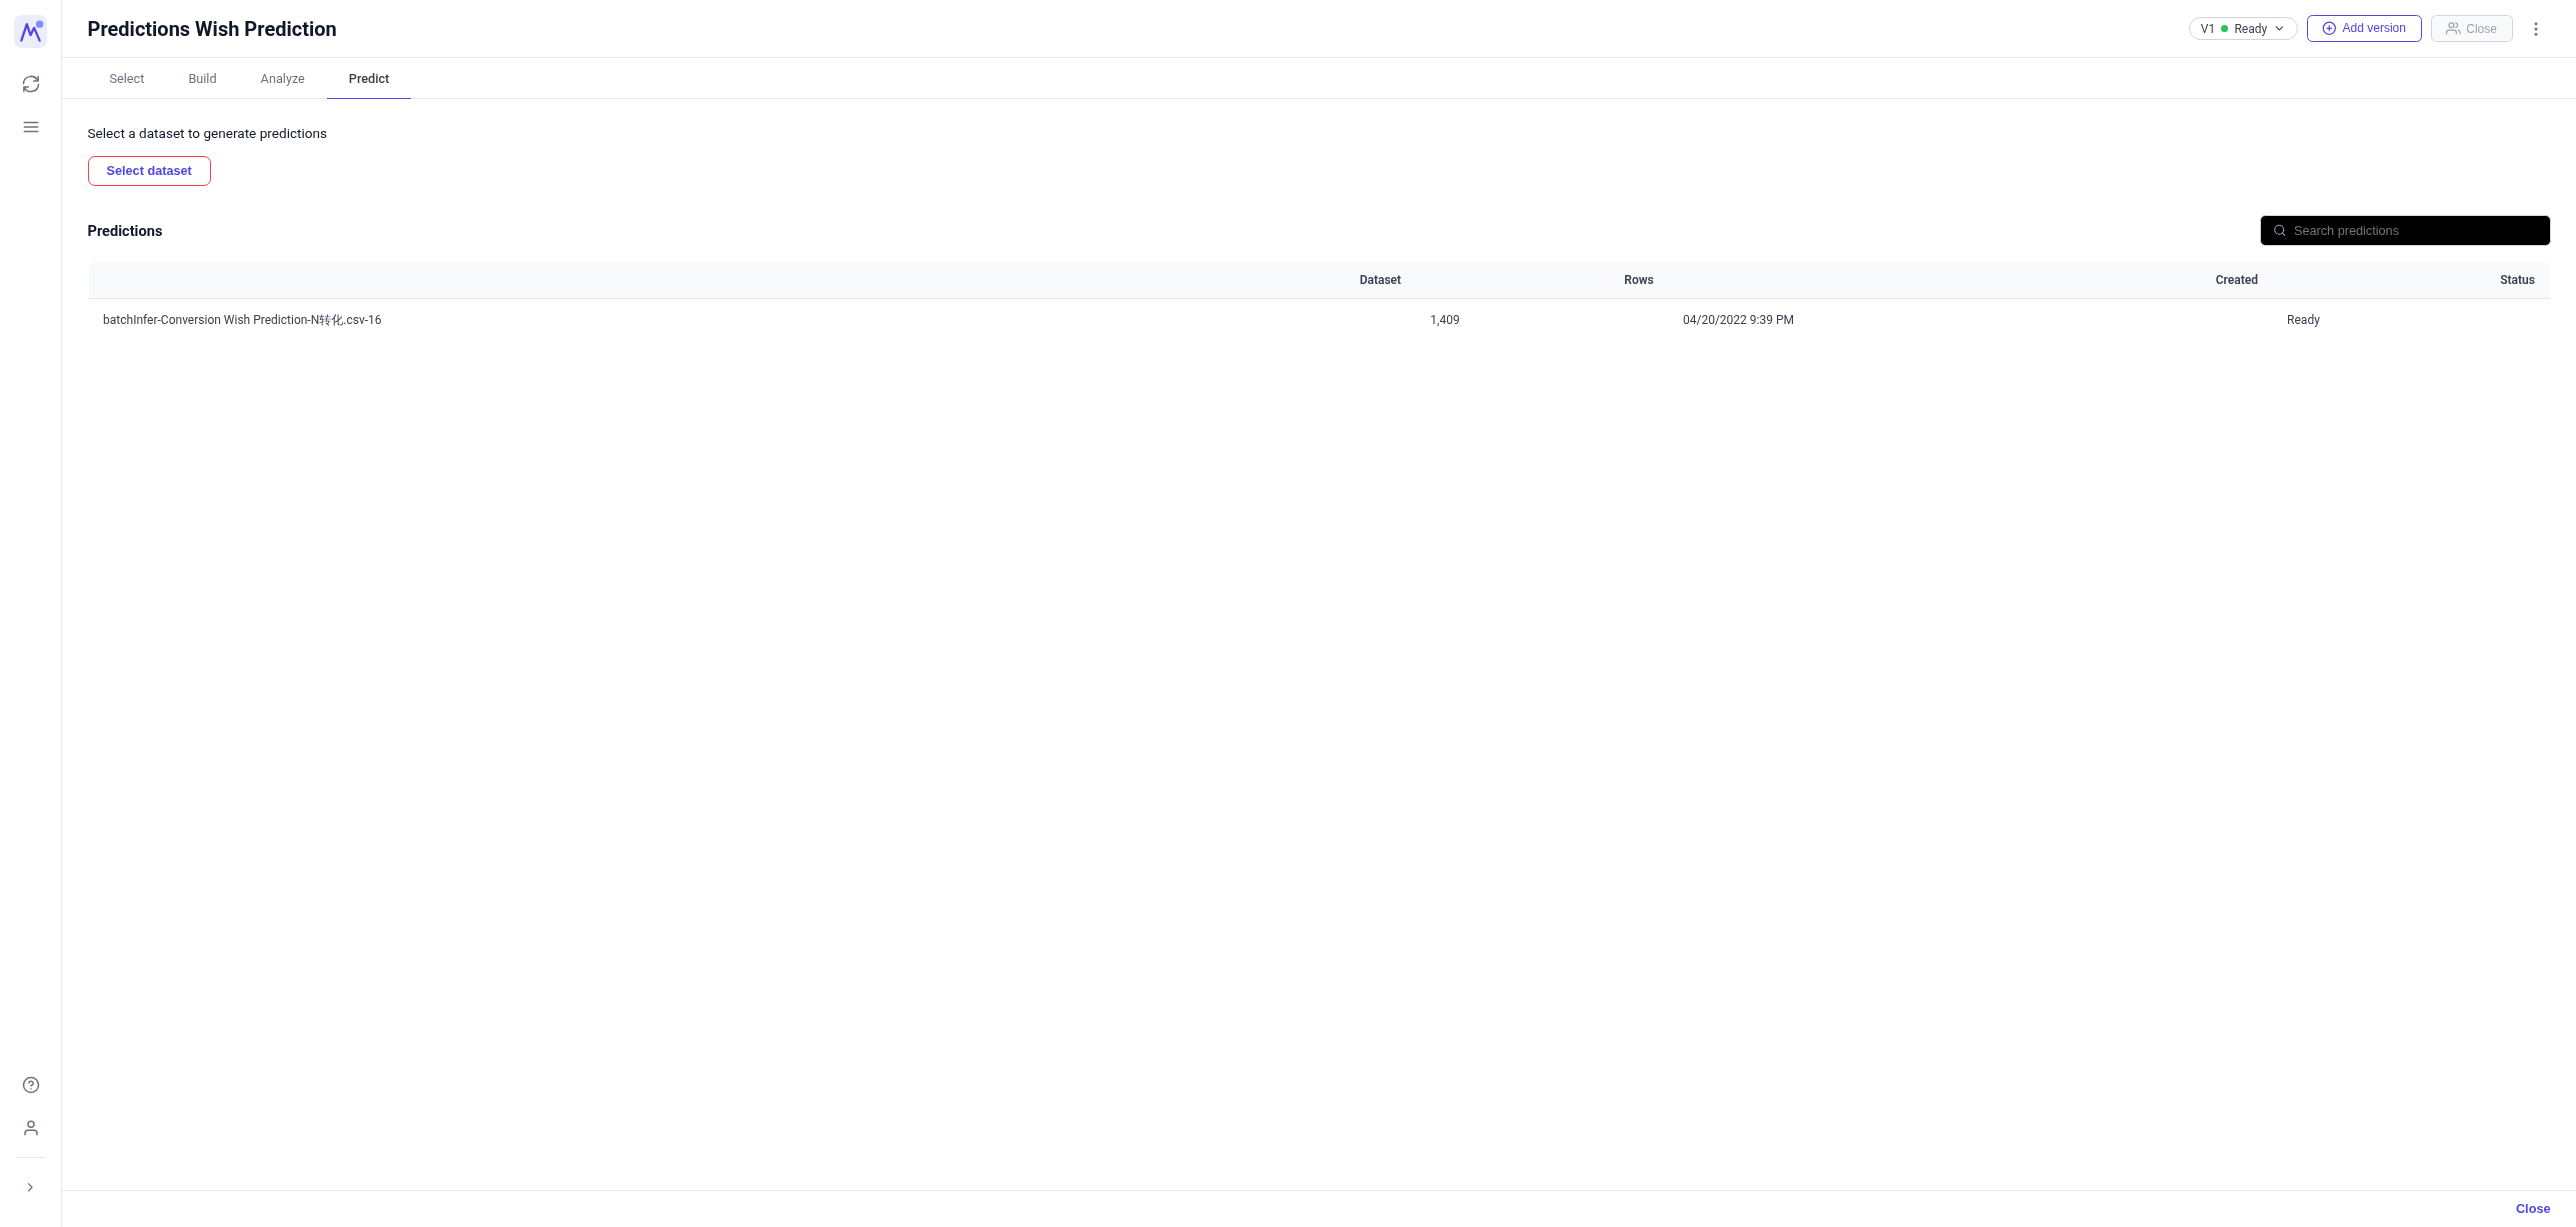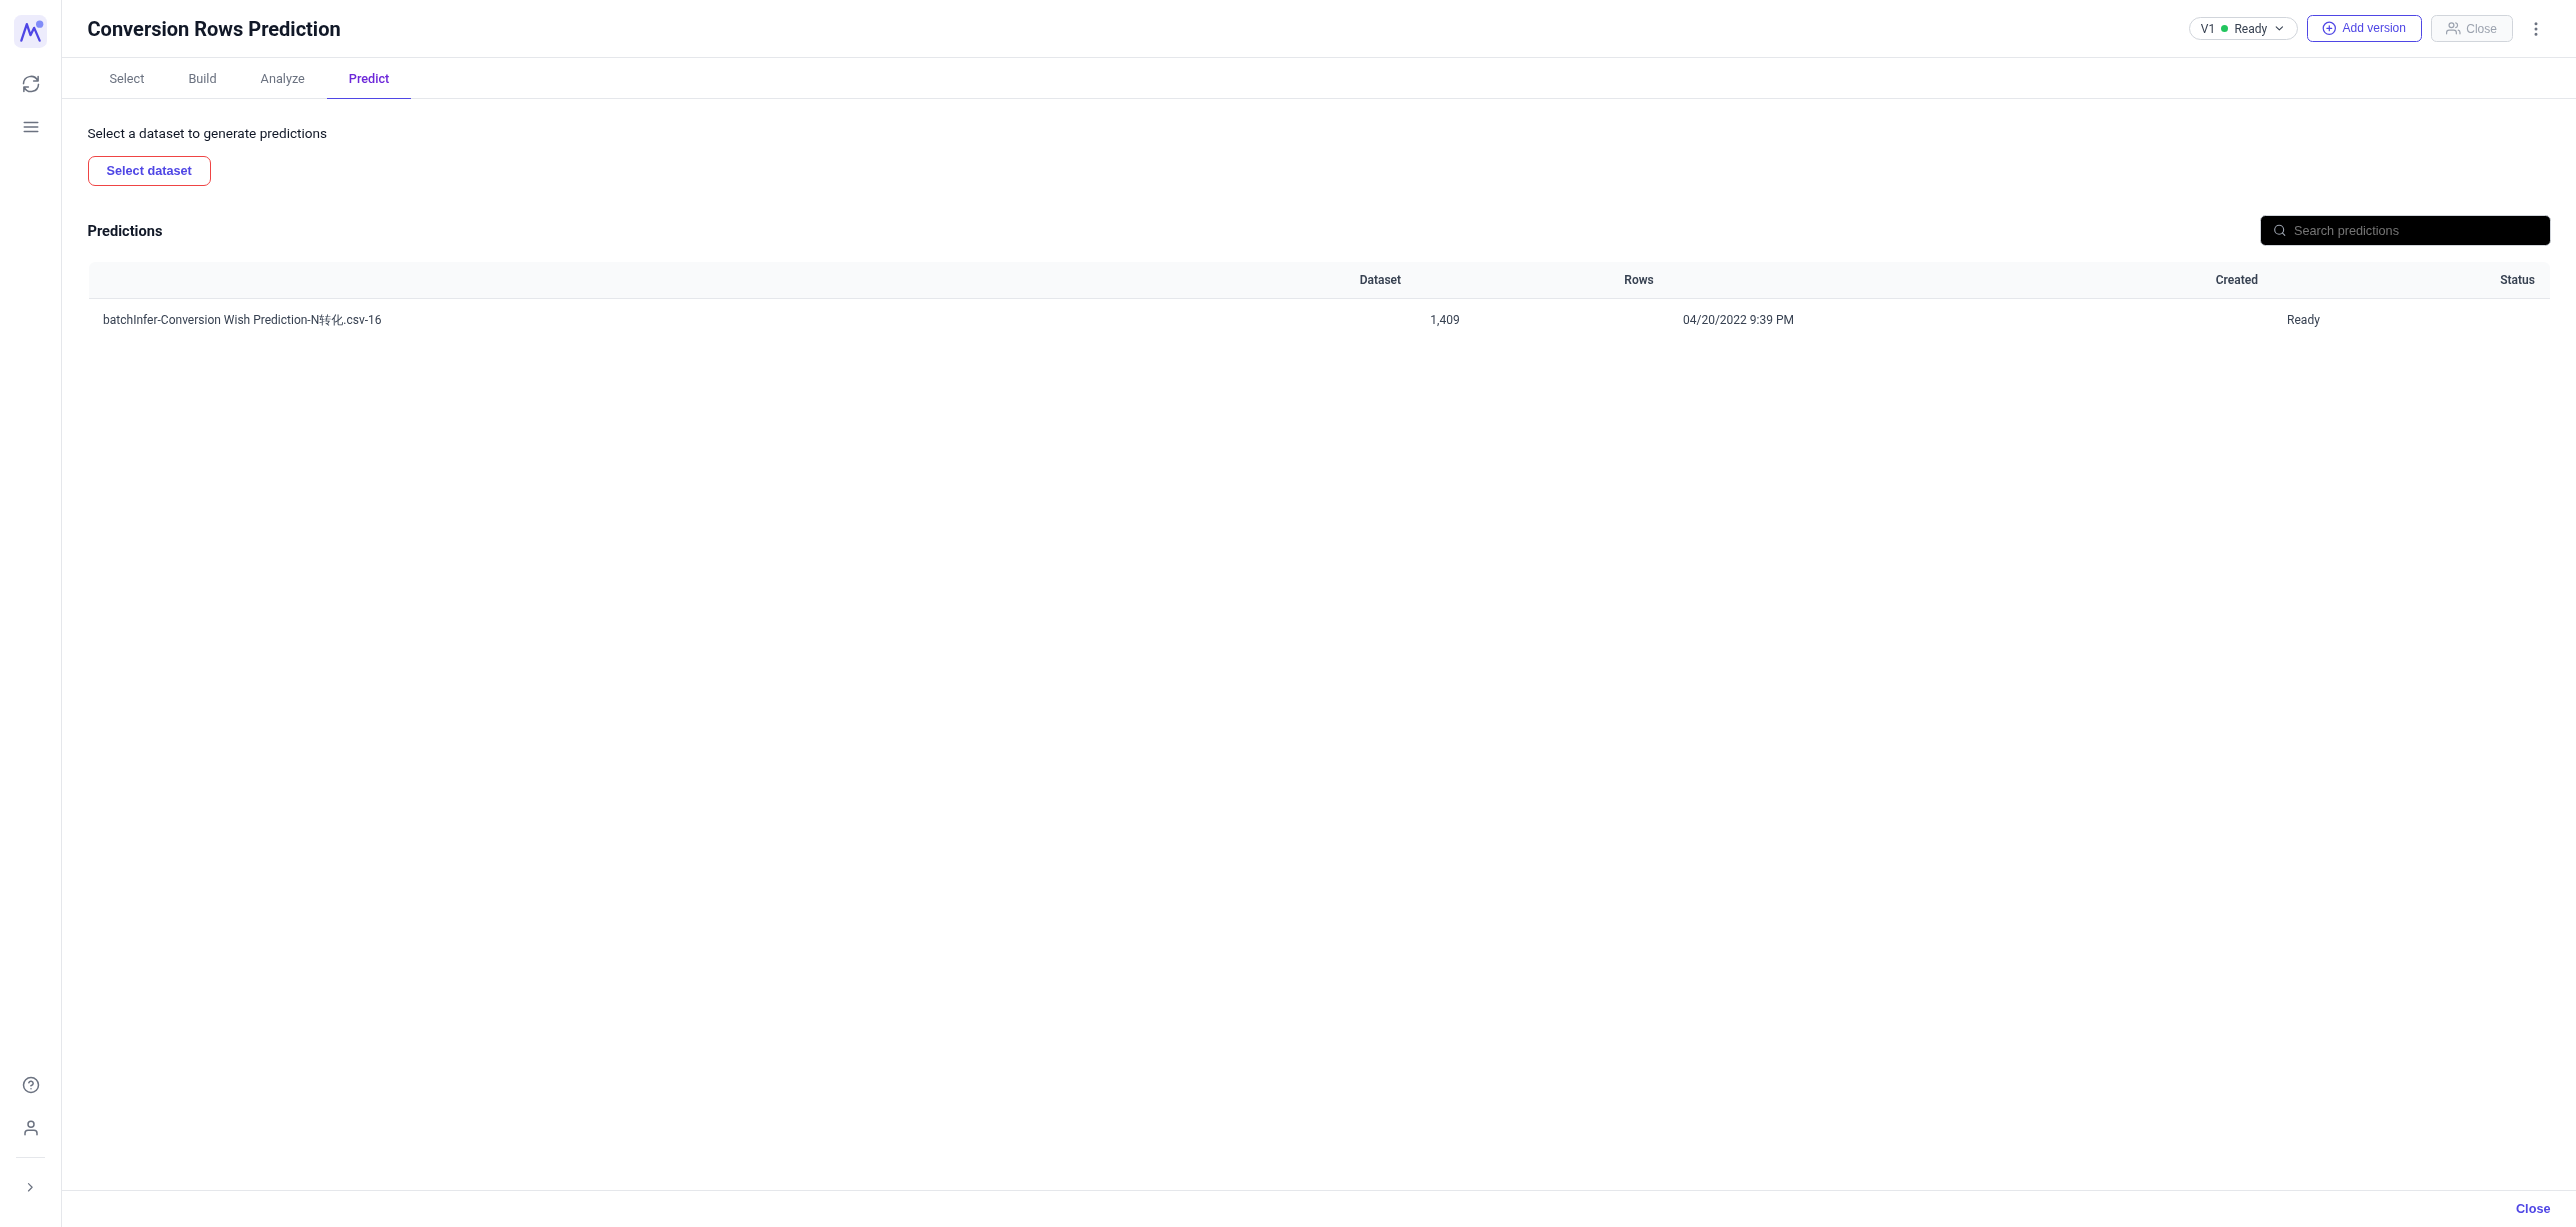--- a/index.html
+++ b/index.html
@@ -141,21 +141,21 @@
     .tab {
       padding: 12.7px 22px;
       font-size: 12.7px;
       color: #6b7280;
       cursor: pointer;
       border-bottom: 1.8px solid transparent;
       margin-bottom: -0.9px;
       font-weight: 400;
     }
     .tab.active {
-      color: #6d28d9;
+      color: #404040;
       border-bottom-color: #4f46e5;
       font-weight: 500;
     }
 
     
     .page-content { flex: 1; padding: 25.5px; overflow-y: auto; }
 
     .section-title {
       font-size: 13.6px;
       font-weight: 400;
@@ -305,21 +305,21 @@
         <svg width="14.6" height="14.6" viewBox="0 0 24 24" fill="none" stroke="currentColor" stroke-width="2" stroke-linecap="round" stroke-linejoin="round">
           <polyline points="9 18 15 12 9 6"></polyline>
         </svg>
       </div>
     </div>
   </div>
 
   <div class="main-content">
 
     <div class="header">
-      <div class="header-title">Conversion Rows Prediction</div>
+      <div class="header-title">Predictions Wish Prediction</div>
       <div class="header-actions">
         <div class="version-badge">
           <span>V1</span>
           <span class="dot"></span>
           <span>Ready</span>
           <svg width="12.7" height="12.7" viewBox="0 0 24 24" fill="none" stroke="currentColor" stroke-width="2" stroke-linecap="round" stroke-linejoin="round">
             <polyline points="6 9 12 15 18 9"></polyline>
           </svg>
         </div>
         <button class="add-version-btn">

